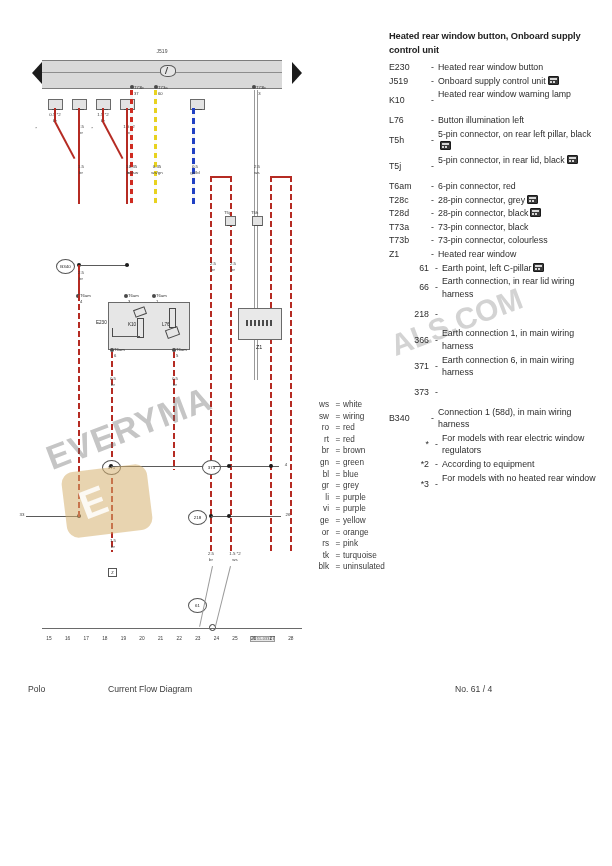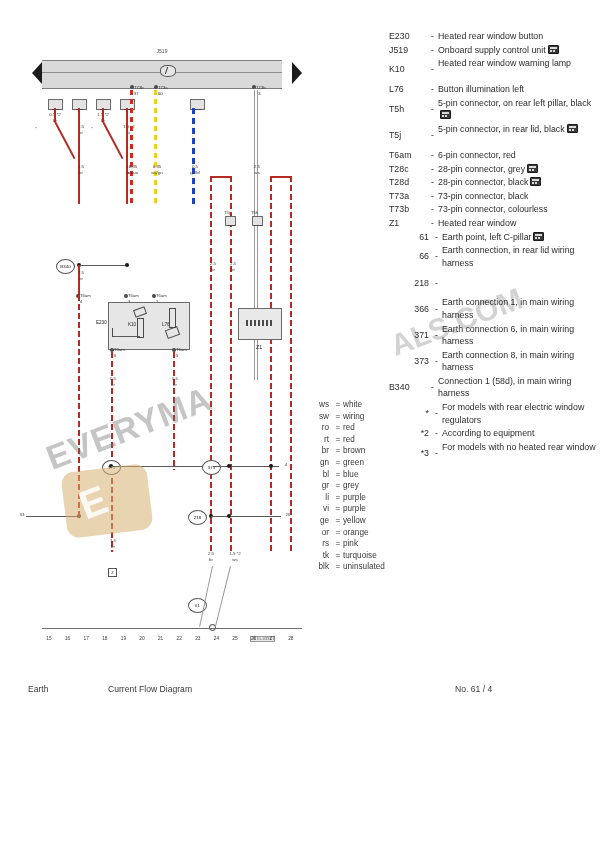--- a/index.html
+++ b/index.html
@@ -479,20 +479,21 @@
         <div class="ck-name">turquoise</div>
       </div>
       <div class="ck-row">
         <div class="ck-abbr">blk</div>
         <div class="ck-eq">=</div>
         <div class="ck-name">uninsulated</div>
       </div>
     </div>
 
   <div class="legend">
+    <div class="legend-title">Heated rear window button, Onboard supply control unit</div>
     <div id="legend-rows">
         <div class="legend-row">
           <div class="lg-code">E230</div>
           <div class="lg-dash">-</div>
           <div class="lg-text">Heated rear window button</div>
         </div>
         <div class="legend-row">
           <div class="lg-code">J519</div>
           <div class="lg-dash">-</div>
           <div class="lg-text">Onboard supply control unit<span class="conn-glyph"></span></div>
@@ -567,21 +568,20 @@
           <div class="lg-text">Earth connection 1, in main wiring harness</div>
         </div>
         <div class="legend-row lg-row-2">
           <div class="lg-code num">371</div>
           <div class="lg-dash">-</div>
           <div class="lg-text">Earth connection 6, in main wiring harness</div>
         </div>
         <div class="legend-row lg-row-2">
           <div class="lg-code num">373</div>
           <div class="lg-dash">-</div>
-          <div class="lg-text">Earth connection 8, in main wiring harness</div>
         </div>
         <div class="legend-row lg-row-2">
           <div class="lg-code">B340</div>
           <div class="lg-dash">-</div>
           <div class="lg-text">Connection 1 (58d), in main wiring harness</div>
         </div>
         <div class="legend-row lg-row-2">
           <div class="lg-code num">*</div>
           <div class="lg-dash">-</div>
           <div class="lg-text">For models with rear electric window regulators</div>
@@ -593,18 +593,18 @@
         </div>
         <div class="legend-row lg-row-2">
           <div class="lg-code num">*3</div>
           <div class="lg-dash">-</div>
           <div class="lg-text">For models with no heated rear window</div>
         </div>
       </div>
   </div>
 
   <div class="footer">
-    <div class="f-model">Earth</div>
+    <div class="f-model">Polo</div>
     <div class="f-title">Current Flow Diagram</div>
     <div class="f-no">No.  61 / 4</div>
   </div>
 
 </div>
 
 </body></html>

